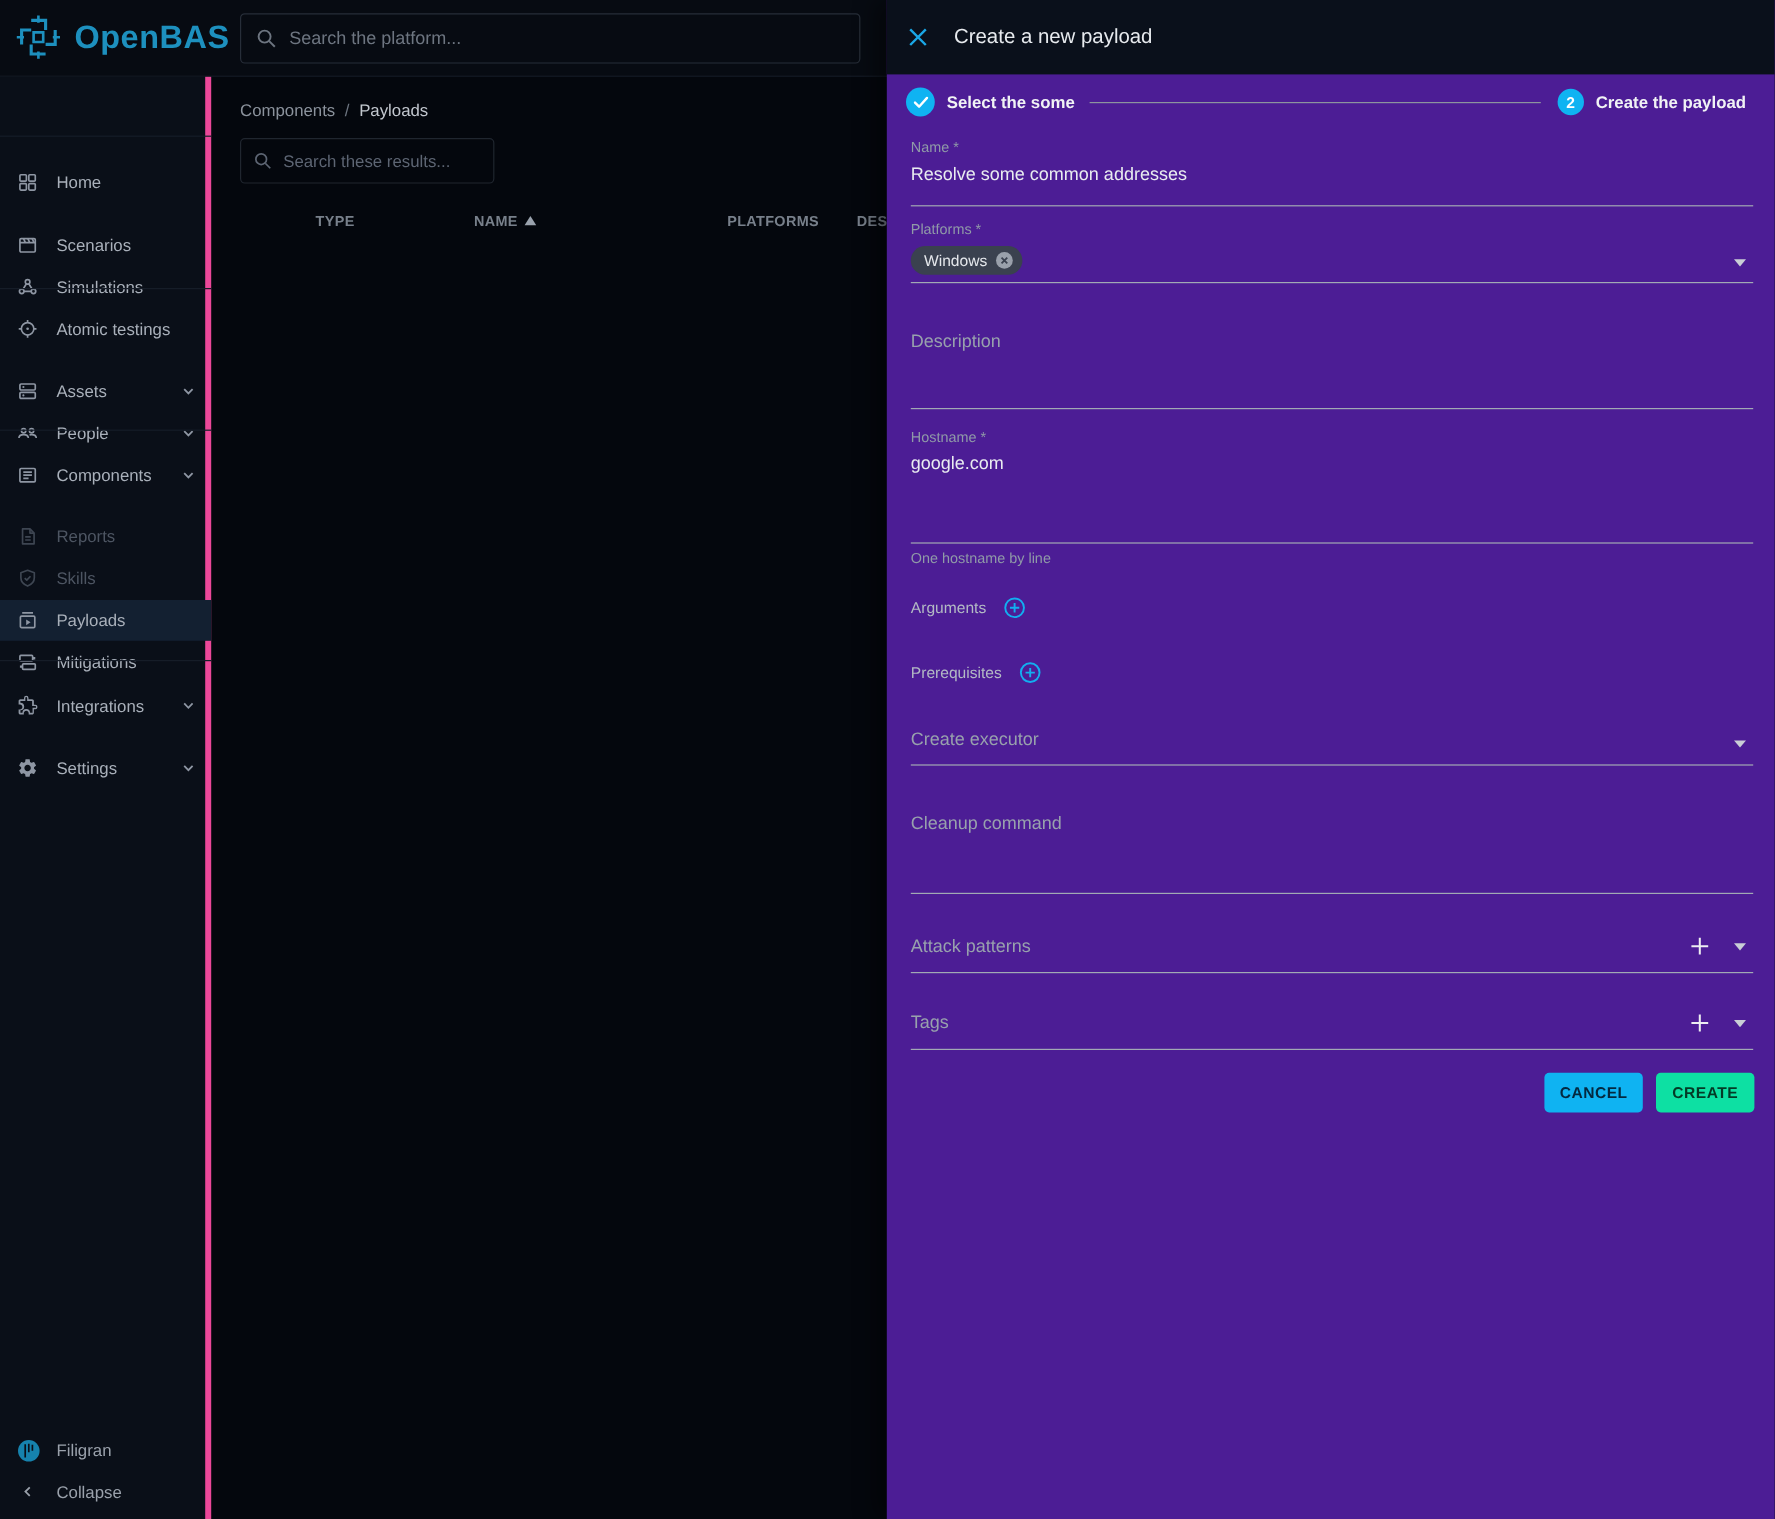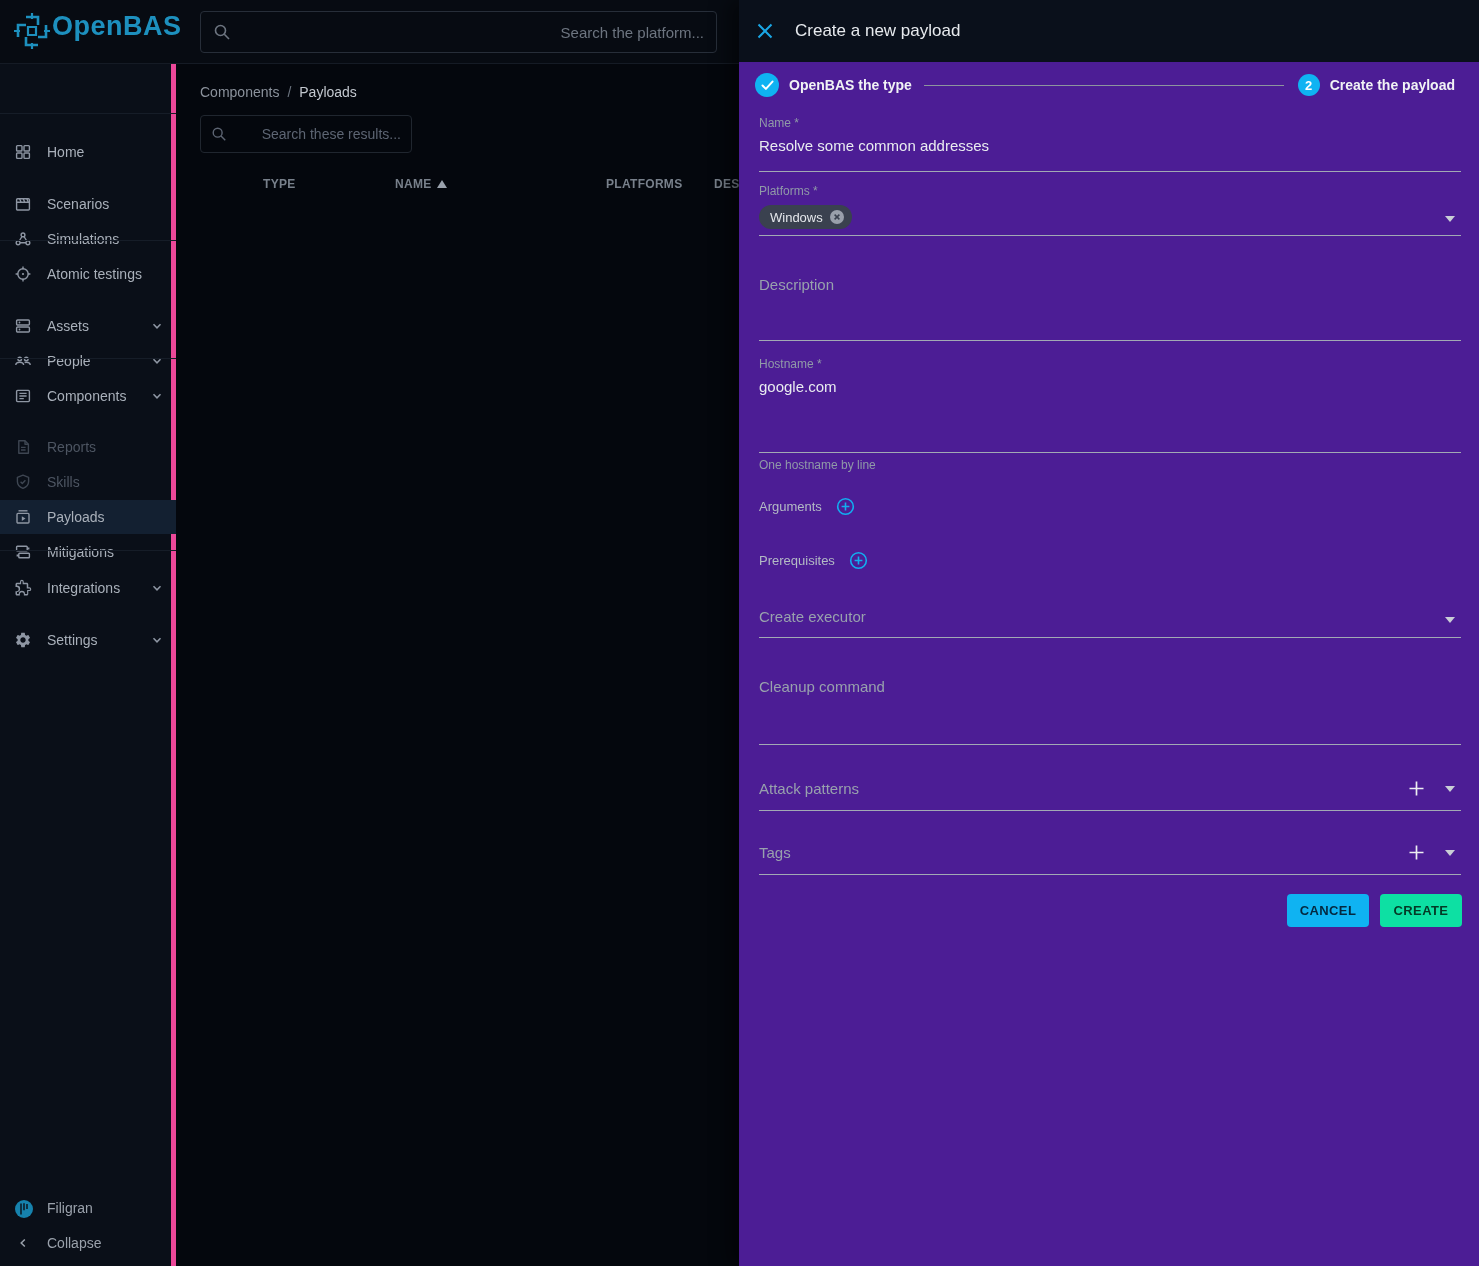--- a/index.html
+++ b/index.html
@@ -11,30 +11,30 @@
     color:#e9ecf0;
     overflow:hidden;
   }
   svg { display:block; }
 
   
   .app-header {
     position:absolute; left:0; top:0; width:100%; height:64px;
     background:#070b12; border-bottom:1px solid #151b25;
   }
-  .logo { position:absolute; left:12px; top:11px; display:flex; align-items:flex-start; gap:0; }
+  .logo { position:absolute; left:12px; top:11px; display:flex; align-items:center; gap:10px; }
   .logo-text { font-size:27px; font-weight:600; color:#1d90be; letter-spacing:.5px; }
   .hdr-search {
     position:absolute; left:200px; top:11px; width:517px; height:42px;
     border:1px solid #272e39; border-radius:4px; display:flex; align-items:center;
     padding:0 12px; gap:10px; background:transparent;
   }
   .hdr-search input, .res-search input {
     background:transparent; border:none; outline:none; color:#aab1bb;
-    font-size:15px; width:100%; font-family:"Liberation Sans", sans-serif;text-align:right;
+    font-size:15px; width:100%; font-family:"Liberation Sans", sans-serif;
   }
   .hdr-search input::placeholder { color:#6d7580; }
   .res-search input::placeholder { color:#5d6573; }
 
   
   .sidebar {
     position:absolute; left:0; top:64px; width:176px; height:1202px;
     background:#0a0f18; border-right:5px solid #ec4899;
   }
   .nav-item {
@@ -389,21 +389,21 @@
     </span>
     <span class="drawer-title">Create a new payload</span>
   </div>
 
   <div class="stepper">
     <span class="step-circle">
       <svg width="13" height="11" viewBox="0 0 13 11" fill="none" stroke="#ffffff" stroke-width="2" stroke-linecap="round" stroke-linejoin="round">
         <path d="M1.5 5.5l3.4 3.4L11.5 1.6"></path>
       </svg>
     </span>
-    <span class="step-label">OpenBAS the type</span>
+    <span class="step-label">Select the some</span>
     <span class="step-connector"></span>
     <span class="step-circle" style="width:22px;height:22px">
       <span>2</span>
     </span>
     <span class="step-label second">Create the payload</span>
   </div>
 
   <div class="fld" style="top:116px; height:56px">
     <div class="fld-label-sm">Name *</div>
     <div class="fld-value">Resolve some common addresses</div>

